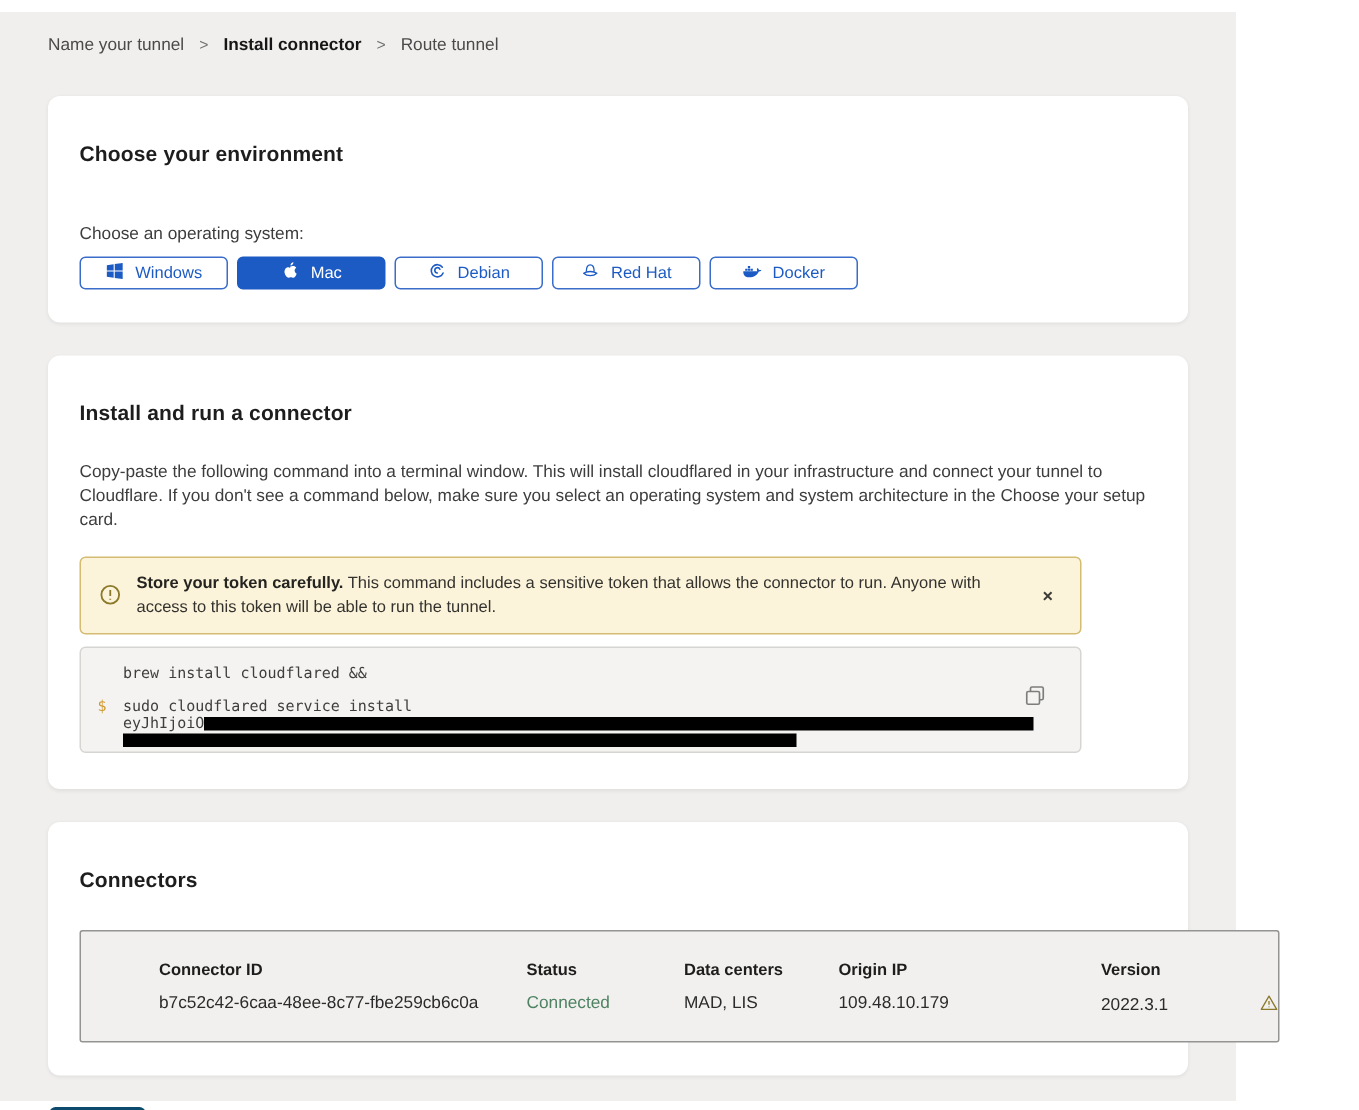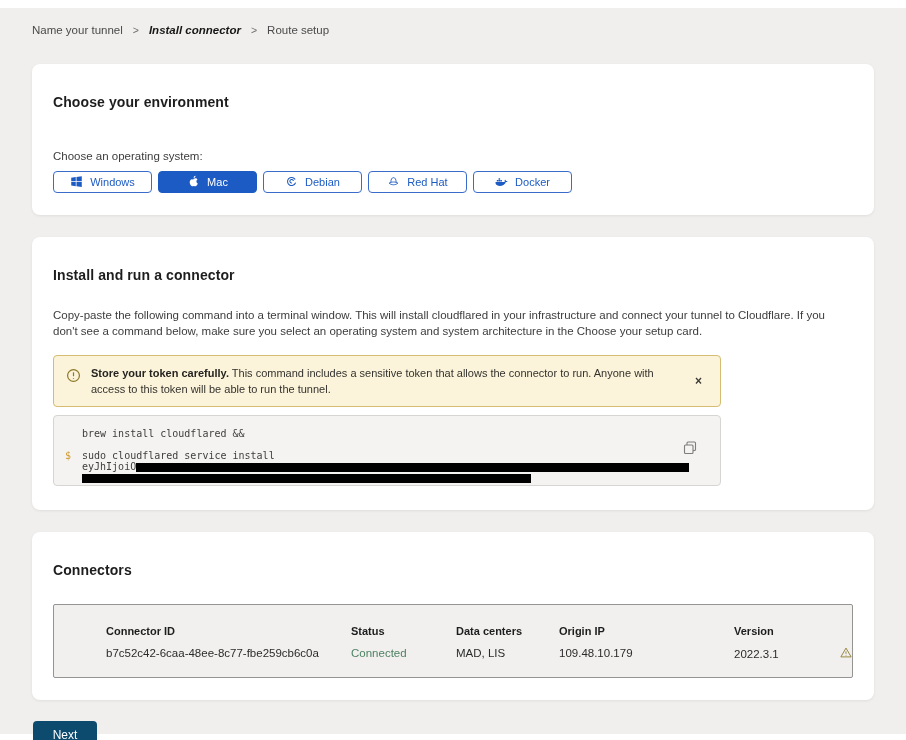--- a/index.html
+++ b/index.html
@@ -1,23 +1,23 @@
 <!DOCTYPE html>
 <html><head>
 <meta charset="utf-8">
 <style>
   * { margin:0; padding:0; box-sizing:border-box; }
   html,body { width:906px; height:740px; background:#ffffff; overflow:hidden;
     font-family:"Liberation Sans", sans-serif; }
-  .canvas { width:906px; height:726px; margin-top:8px; background:#f0efed; padding:0 32px; }
+  .canvas { width:824px; height:726px; margin-top:8px; background:#f0efed; padding:0 32px; }
 
   
   .breadcrumb { padding-top:16px; font-size:11.5px; color:#4a4a4a; display:flex; align-items:center; gap:10px; }
   .breadcrumb .crumb { cursor:default; }
-  .breadcrumb .crumb.active { font-weight:bold; color:#161616;font-style:italic; }
+  .breadcrumb .crumb.active { font-weight:bold; color:#161616; }
   .breadcrumb .sep { color:#6f6f6f; font-size:10.5px; }
 
   
   .card { background:#ffffff; border-radius:8px; box-shadow:0 1px 3px rgba(0,0,0,0.07);
     padding:30px 25px 22px 21px; }
   .card h2 { font-size:14px; font-weight:bold; color:#1d1d1d; letter-spacing:.1px; }
   .card-env { margin-top:28px; }
   .card-install { margin-top:22px; padding-bottom:24px; }
   .card-connectors { margin-top:22px; }
 
@@ -26,21 +26,21 @@
   .os-row { margin-top:9px; display:flex; gap:6px; }
   .os-btn { width:99px; height:22px; border:1px solid #3a6cc9; border-radius:4px; background:#ffffff;
     color:#1d5bc4; font-size:11px; display:flex; align-items:center; justify-content:center; gap:7px;
     cursor:pointer; font-family:"Liberation Sans", sans-serif; }
   .os-btn svg { width:13px; height:13px; flex:0 0 auto; }
   .os-btn.selected { background:#1d5bc4; color:#ffffff; border-color:#1d5bc4; }
 
   
   .install-desc { margin-top:24px; font-size:11.5px; line-height:16px; color:#3d3d3d; max-width:800px; }
   .warn-banner { margin-top:16px; width:668px; min-height:49px; background:#fcf4da; border:1px solid #d4bc72;
-    border-radius:4px; display:flex; align-items:flex-start; padding:9px 14px 9px 12px; gap:10px; }
+    border-radius:4px; display:flex; align-items:center; padding:9px 14px 9px 12px; gap:10px; }
   .warn-icon { margin-top:3px; flex:0 0 auto; }
   .warn-text { flex:1; font-size:11px; line-height:16px; color:#33322e; }
   .warn-text b { color:#252420; }
   .warn-close { border:none; background:transparent; color:#3b3b38; font-size:12px; font-weight:bold;
     cursor:pointer; align-self:center; line-height:1; padding:2px 4px; }
 
   .code-block { margin-top:8px; width:668px; height:71px; background:#f4f3f1; border:1px solid #d6d5d2;
     border-radius:4px; position:relative; font-family:"DejaVu Sans Mono", monospace; font-size:10px;
     line-height:11px; color:#3e3e3c; padding:12px 0 0 28px; }
   .code-line { height:11px; white-space:pre; }
@@ -67,21 +67,21 @@
 <body>
 
 <div class="canvas">
 
   
   <nav class="breadcrumb">
     <span class="crumb">Name your tunnel</span>
     <span class="sep">&gt;</span>
     <span class="crumb active">Install connector</span>
     <span class="sep">&gt;</span>
-    <span class="crumb">Route setup</span>
+    <span class="crumb">Route tunnel</span>
   </nav>
 
   
   <section class="card card-env">
     <h2>Choose your environment</h2>
     <div class="os-label">Choose an operating system:</div>
     <div class="os-row">
 
       <button class="os-btn">
         <span>

